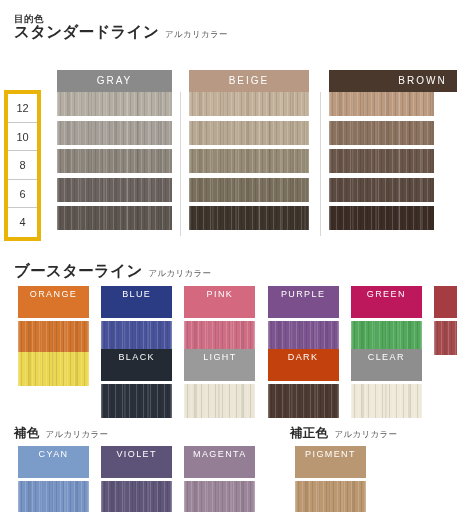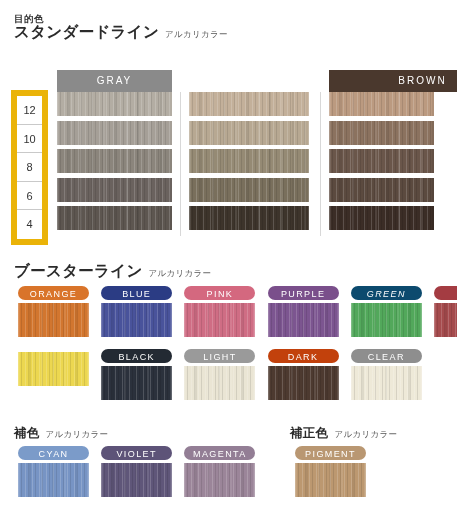--- a/index.html
+++ b/index.html
@@ -101,24 +101,24 @@
     height: 22px;
     line-height: 22px;
     text-align: center;
     font-size: 10px;
     letter-spacing: 2px;
     color: #ffffff;
     margin-top: 12px;
   }
   .levels {
     position: absolute;
-    left: 11px;
+    left: 4px;
     top: 90px;
     width: 37px;
-    border: 6px solid #eab308;
+    border: 4px solid #eab308;
     box-sizing: border-box;
   }
   .level-cell {
     height: 28.6px;
     line-height: 28.6px;
     text-align: center;
     font-size: 11px;
     color: #333;
     border-bottom: 1px solid #c9c9c9;
     box-sizing: border-box;
@@ -137,27 +137,26 @@
     position: absolute;
     top: 92px;
     width: 1px;
     height: 144px;
     background: #d8d8d8;
   }
 
   
   .chip { position: absolute; }
   .chip-label {
-    height: 14px;
+    height: 32px;
     line-height: 16px;
     text-align: center;
     font-size: 9px;
     letter-spacing: 1.4px;
     color: #ffffff;
-    border-radius: 7px;
   }
   .chip-swatch {
     height: 34px;
     margin-top: 3px;
   }
 
   #booster-head { position: absolute; left: 14px; top: 261px; }
   #hoshoku-head { position: absolute; left: 14px; top: 425px; }
   #hoseishoku-head { position: absolute; left: 290px; top: 425px; }
 </style>
@@ -171,20 +170,23 @@
 <div id="standard-title-row" class="sec-head">
   <span class="sec-title">スタンダードライン</span>
   <span class="sec-sub">アルカリカラー</span>
 </div>
 
 <div id="standard-grid">
   <div class="col-head-row">
     <div class="col-head" style="left: 57px; width: 115px; background: rgb(138, 138, 138); color: rgb(255, 255, 255);">
       <span>GRAY</span>
     </div>
+    <div class="col-head" style="left: 189px; width: 120px; background: rgb(183, 153, 132); color: rgb(255, 255, 255);">
+      <span>BEIGE</span>
+    </div>
     <div class="col-head" style="left: 329px; width: 105px; background: rgb(74, 56, 45); color: rgb(255, 255, 255); padding-left: 41px;">
       <span>BROWN</span>
     </div>
   </div>
 </div>
 
 <div class="levels">
   <div class="level-cell">12</div>
   <div class="level-cell">10</div>
   <div class="level-cell">8</div>
@@ -249,21 +251,21 @@
   </div>
 <div class="chip" style="left: 184.4px; top: 286px; width: 71px;">
     <div class="chip-label" style="background: rgb(212, 104, 127); color: rgb(255, 255, 255);">PINK</div>
     <div class="chip-swatch tex" style="background: rgb(207, 109, 132);"></div>
   </div>
 <div class="chip" style="left: 267.6px; top: 286px; width: 71px;">
     <div class="chip-label" style="background: rgb(122, 79, 139); color: rgb(255, 255, 255);">PURPLE</div>
     <div class="chip-swatch tex" style="background: rgb(124, 85, 144);"></div>
   </div>
 <div class="chip" style="left: 350.8px; top: 286px; width: 71px;">
-    <div class="chip-label" style="background: #0c4a6e; color: rgb(255, 255, 255); font-style: italic;">GREEN</div>
+    <div class="chip-label" style="background: #be185d; color: rgb(255, 255, 255);">GREEN</div>
     <div class="chip-swatch tex" style="background: rgb(82, 168, 91);"></div>
   </div>
 <div class="chip" style="left: 434px; top: 286px; width: 71px;">
     <div class="chip-label" style="background: rgb(164, 60, 66); color: rgb(255, 255, 255);">RED</div>
     <div class="chip-swatch tex" style="background: rgb(165, 75, 77);"></div>
   </div>
 <div class="chip" style="left: 18px; top: 349px; width: 71px;">
     <div class="chip-swatch tex" style="background: rgb(236, 215, 80);"></div>
   </div>
 <div class="chip" style="left: 101.2px; top: 349px; width: 71px;">

